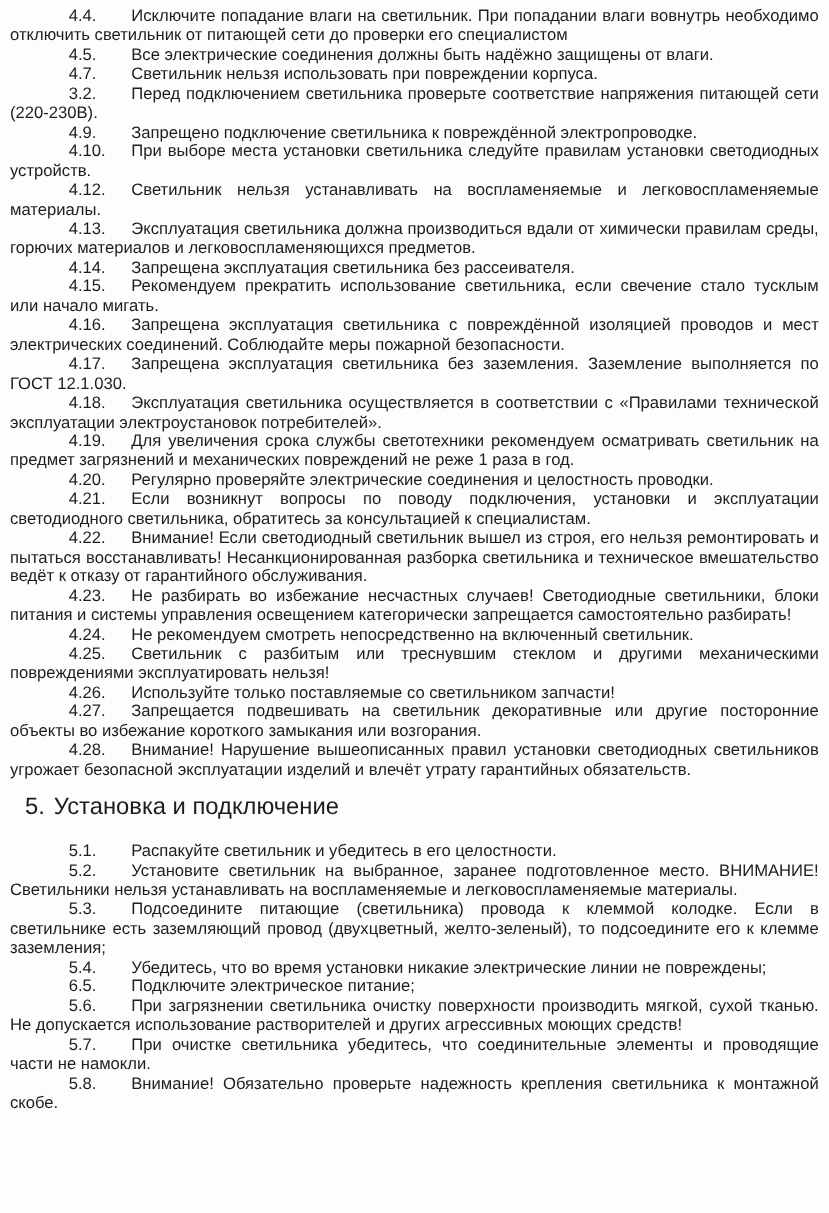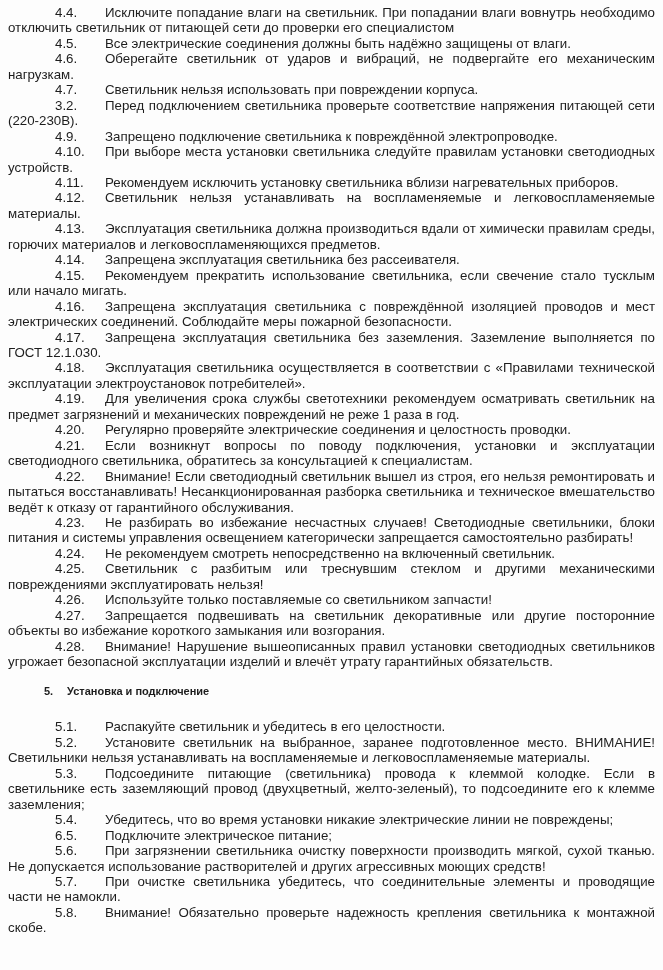--- a/index.html
+++ b/index.html
@@ -20,52 +20,50 @@
     text-align: justify;
     text-indent: 47px;
   }
   .para .num {
     display: inline-block;
     width: 50px;
     text-indent: 0;
     white-space: nowrap;
   }
   .heading {
-    font-size: 11px;
+    font-size: 19px;
     line-height: 17px;
-    font-weight: 700;
-    margin: 14px 0 19px 36px;
+    font-weight: 400;
+    margin: 14px 0 19px 12px;
   }
   .heading .h-num {
     display: inline-block;
     width: 23px;
   }
 </style>
 </head>
 <body>
 
 <div class="page">
 
   <div class="para-list">
 
       <p class="para"><span class="num">4.4.</span><span class="txt">Исключите попадание влаги на светильник. При попадании влаги вовнутрь необходимо отключить светильник от питающей сети до проверки его специалистом</span></p>
 
       <p class="para"><span class="num">4.5.</span><span class="txt">Все электрические соединения должны быть надёжно защищены от влаги.</span></p>
 
-      <p class="para"><span class="num">4.6.</span><span class="txt">Оберегайте светильник от ударов и вибраций, не подвергайте его механическим нагрузкам.</span></p>
 
       <p class="para"><span class="num">4.7.</span><span class="txt">Светильник нельзя использовать при повреждении корпуса.</span></p>
 
       <p class="para"><span class="num">3.2.</span><span class="txt">Перед подключением светильника проверьте соответствие напряжения питающей сети (220-230В).</span></p>
 
       <p class="para"><span class="num">4.9.</span><span class="txt">Запрещено подключение светильника к повреждённой электропроводке.</span></p>
 
       <p class="para"><span class="num">4.10.</span><span class="txt">При выборе места установки светильника следуйте правилам установки светодиодных устройств.</span></p>
 
-      <p class="para"><span class="num">4.11.</span><span class="txt">Рекомендуем исключить установку светильника вблизи нагревательных приборов.</span></p>
 
       <p class="para"><span class="num">4.12.</span><span class="txt">Светильник нельзя устанавливать на воспламеняемые и легковоспламеняемые материалы.</span></p>
 
       <p class="para"><span class="num">4.13.</span><span class="txt">Эксплуатация светильника должна производиться вдали от химически правилам среды, горючих материалов и легковоспламеняющихся предметов.</span></p>
 
       <p class="para"><span class="num">4.14.</span><span class="txt">Запрещена эксплуатация светильника без рассеивателя.</span></p>
 
       <p class="para"><span class="num">4.15.</span><span class="txt">Рекомендуем прекратить использование светильника, если свечение стало тусклым или начало мигать.</span></p>
 
       <p class="para"><span class="num">4.16.</span><span class="txt">Запрещена эксплуатация светильника с повреждённой изоляцией проводов и мест электрических соединений. Соблюдайте меры пожарной безопасности.</span></p>

